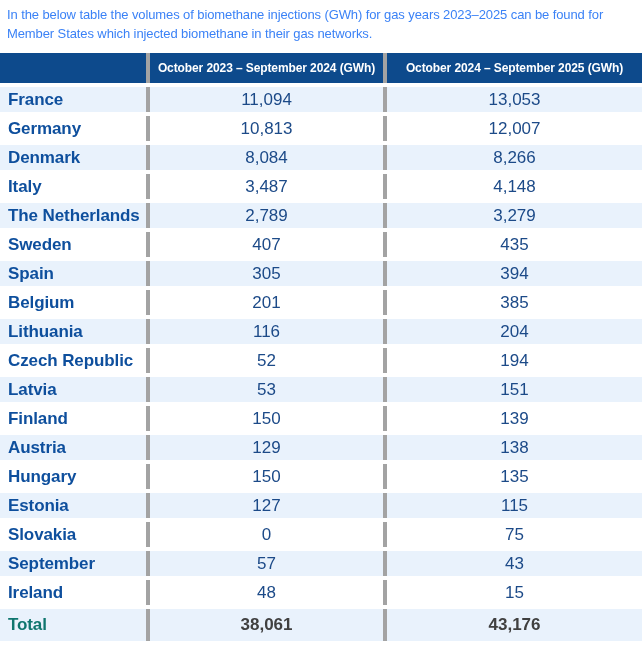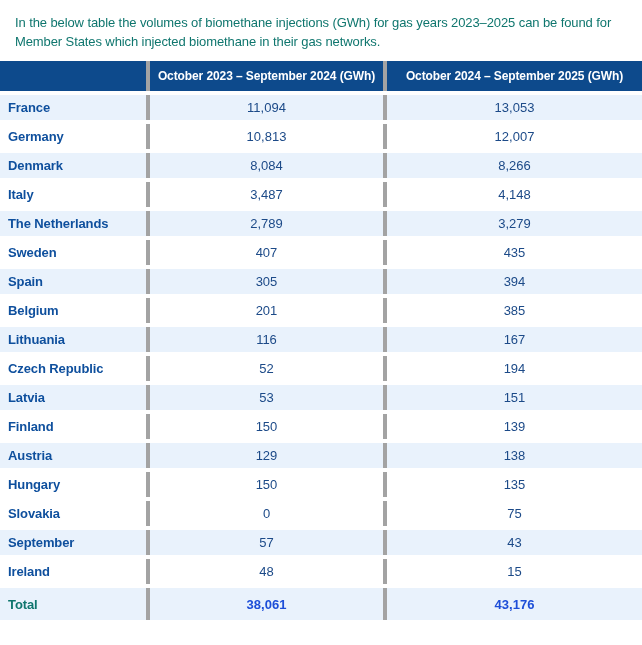--- a/index.html
+++ b/index.html
@@ -8,25 +8,25 @@
     background: #ffffff;
     font-family: "Liberation Sans", sans-serif;
   }
   .page {
     width: 642px;
     height: 645px;
     overflow: hidden;
     background: #ffffff;
   }
   .intro {
-    margin: 8px;
+    margin: 0;
     padding: 5px 8px 0 7px;
     font-size: 13px;
     line-height: 19px;
-    color: #0f766e;
+    color: #3b82f6;
     letter-spacing: -0.1px;
   }
   table.biomethane {
     margin-top: 10px;
     width: 642px;
     border-collapse: collapse;
     table-layout: fixed;
   }
   col.c-country { width: 148px; }
   col.c-val1    { width: 237px; }
@@ -42,42 +42,42 @@
   }
   thead th {
     background: #0d4a8c;
     color: #ffffff;
     font-weight: bold;
     font-size: 12px;
     letter-spacing: -0.1px;
     height: 30px;
     text-align: center;
   }
-  tbody td { height: 25px; font-size: 13px; }
+  tbody td { height: 25px; font-size: 17px; }
   tbody tr.odd td { background: #e9f2fc; }
   tbody tr.even td { background: #ffffff; margin-left: 20px; }
   td.country {
     font-weight: bold;
     color: #0e4f9d;
     text-align: left;
     padding-left: 8px;
     letter-spacing: -0.1px;
   }
   td.val {
     text-align: center;
     color: #1c4a88;
   }
   tr.total-row td {
     background: #e9f2fc;
     font-weight: bold;
     color: #0f766e;
     height: 32px;
     border-bottom: none;
   }
-  tr.total-row td.val { color: #1d4ed8; }
+  tr.total-row td.val { color: #404040; }
 </style>
 </head>
 <body>
 
 <div class="page">
 
   <p class="intro">In the below table the volumes of biomethane injections (GWh) for gas years 2023–2025 can be found for Member States which injected biomethane in their gas networks.</p>
 
   <table class="biomethane">
     <colgroup>
@@ -138,21 +138,21 @@
 
   <tr class="even">
     <td class="country">Belgium</td>
     <td class="val">201</td>
     <td class="val">385</td>
   </tr>
 
   <tr class="odd">
     <td class="country">Lithuania</td>
     <td class="val">116</td>
-    <td class="val">167</td>
+    <td class="val">204</td>
   </tr>
 
   <tr class="even">
     <td class="country">Czech Republic</td>
     <td class="val">52</td>
     <td class="val">194</td>
   </tr>
 
   <tr class="odd">
     <td class="country">Latvia</td>
@@ -171,20 +171,25 @@
     <td class="val">129</td>
     <td class="val">138</td>
   </tr>
 
   <tr class="even">
     <td class="country">Hungary</td>
     <td class="val">150</td>
     <td class="val">135</td>
   </tr>
 
+  <tr class="odd">
+    <td class="country">Estonia</td>
+    <td class="val">127</td>
+    <td class="val">115</td>
+  </tr>
 
   <tr class="even">
     <td class="country">Slovakia</td>
     <td class="val">0</td>
     <td class="val">75</td>
   </tr>
 
   <tr class="odd">
     <td class="country">September</td>
     <td class="val">57</td>

